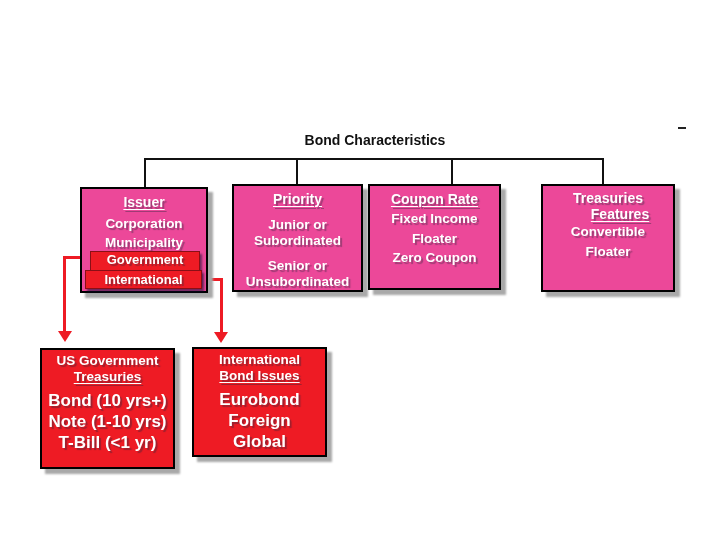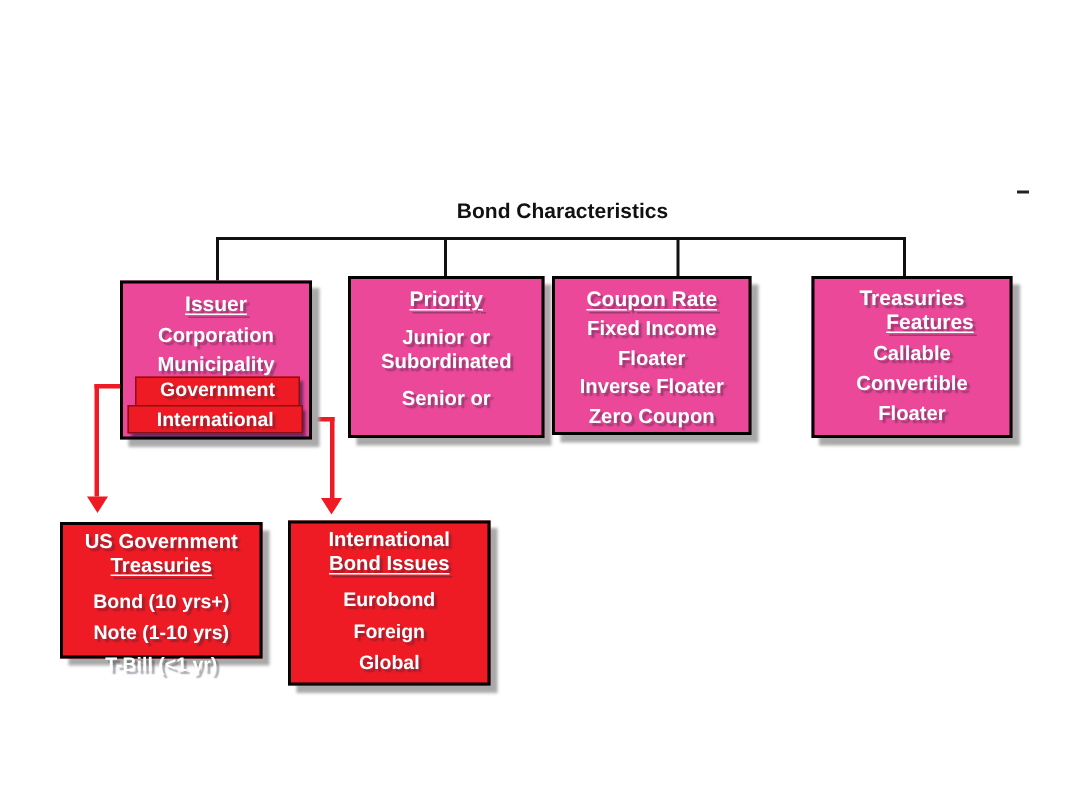--- a/index.html
+++ b/index.html
@@ -32,21 +32,21 @@
   .issuer .it{line-height:19px;}
   .issuer .first{margin-top:3px;}
   .priority .it{line-height:16px;}
   .priority .grp{margin-top:9px;}
   .coupon .it{line-height:19.5px;}
   .coupon .first{margin-top:1px;}
   .redeem .hdr{line-height:16px;margin-top:4px;}
   .redeem .it{line-height:20px;}
   .redeem .first{margin-top:4px;}
   .rbot .hdr{font-size:13.5px;line-height:16px;margin-top:3px;}
-  .rbot .it{font-size:13px;line-height:21px;}
+  .rbot .it{font-size:17px;line-height:21px;}
   .rbot .first{margin-top:5px;}
   .chip{
     position:absolute;background:#ee1b24;border:1px solid #8a0f16;color:#fff;
     text-align:center;font-size:13px;box-sizing:border-box;
     box-shadow:2px 3px 2px rgba(15,15,50,0.55);
     text-shadow:2px 2px 1px rgba(40,40,60,0.40);
   }
 </style>
 </head>
 <body>
@@ -79,40 +79,39 @@
   <div class="chip" style="left:85px;top:270px;width:117px;height:19px;line-height:18px;">International</div>
 
   <div class="box blue priority" style="left:232px;top:184px;width:131px;height:108px;">
     <div class="hdr u">Priority</div>
     <div class="grp">
       <div class="it">Junior or</div>
       <div class="it">Subordinated</div>
     </div>
     <div class="grp">
       <div class="it">Senior or</div>
+      <div class="it">Unsubordinated</div>
     </div>
   </div>
 
   <div class="box blue coupon" style="left:368px;top:184px;width:133px;height:106px;">
     <div class="hdr u">Coupon Rate</div>
     <div class="it first">Fixed Income</div>
     <div class="it">Floater</div>
-    <div class="it">Inverse Floater</div>
     <div class="it">Zero Coupon</div>
   </div>
 
   <div class="box blue redeem" style="left:541px;top:184px;width:134px;height:108px;">
     <div class="hdr">Treasuries</div>
     <div class="hdr u" style="margin-top:0;padding-left:24px;">Features</div>
-    <div class="it first">Callable</div>
     <div class="it">Convertible</div>
     <div class="it">Floater</div>
   </div>
 
-  <div class="box redbox rbot" style="left:40px;top:348px;width:135px;height:91px;">
+  <div class="box redbox rbot" style="left:40px;top:348px;width:135px;height:121px;">
     <div class="hdr">US Government</div>
     <div class="hdr u" style="margin-top:0;">Treasuries</div>
     <div class="it first">Bond (10 yrs+)</div>
     <div class="it">Note (1-10 yrs)</div>
     <div class="it">T-Bill (&lt;1 yr)</div>
   </div>
 
   <div class="box redbox rbot" style="left:192px;top:347px;width:135px;height:110px;">
     <div class="hdr">International</div>
     <div class="hdr u" style="margin-top:0;">Bond Issues</div>

